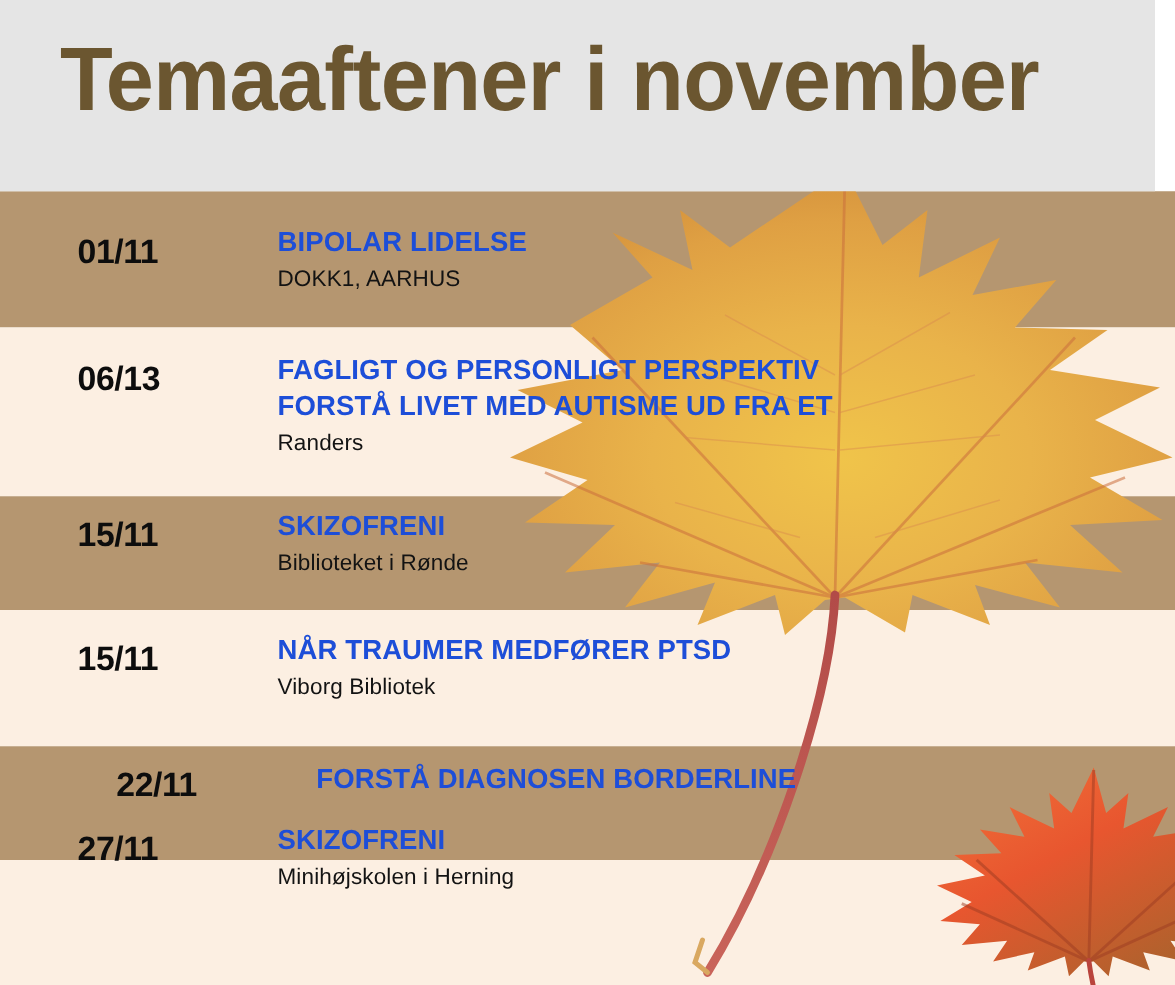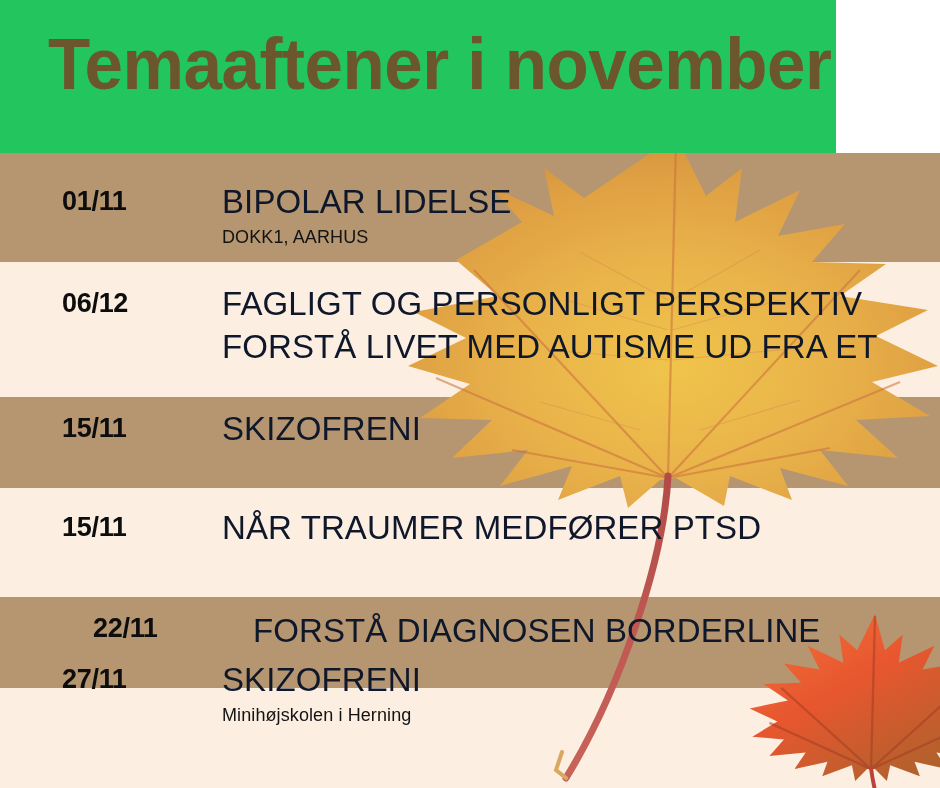--- a/index.html
+++ b/index.html
@@ -14,23 +14,23 @@
     overflow: hidden;
     background: #ffffff;
     font-family: "Liberation Sans", sans-serif;
   }
 
   
   .title-area {
     position: absolute;
     left: 0;
     top: 0;
-    width: 836px;
+    width: 924px;
     height: 153px;
-    background: #22c55e;
+    background: #e5e5e5;
     z-index: 5;
   }
   .poster-title {
     position: absolute;
     left: 48px;
     top: 28px;
     font-family: "Liberation Sans Narrow", "Liberation Sans", sans-serif;
     font-size: 72px;
     font-weight: 700;
     letter-spacing: -0.5px;
@@ -77,23 +77,23 @@
     letter-spacing: -0.3px;
     white-space: nowrap;
   }
   .texts {
     position: absolute;
     left: 222px;
     right: 8px;
   }
   .ev-title {
     font-family: "Liberation Sans", sans-serif;
-    font-size: 33px;
-    font-weight: 400;
-    color: #0f172a;
+    font-size: 22px;
+    font-weight: 700;
+    color: #1d4ed8;
     letter-spacing: 0.1px;
     line-height: 1.31;
     white-space: nowrap;
   }
   .ev-venue {
     font-family: "Liberation Sans", sans-serif;
     font-size: 18px;
     font-weight: 400;
     color: #131313;
     letter-spacing: 0.1px;
@@ -218,42 +218,45 @@
         <div class="date" style="top:33px;">01/11</div>
         <div class="texts" style="top:27px;">
           <div class="ev-title">BIPOLAR LIDELSE</div>
           <div class="ev-venue">DOKK1, AARHUS</div>
         </div>
       </div>
     </div>
 
     <div class="row" style="top:262px;height:135px;background:transparent;">
       <div class="row-inner">
-        <div class="date" style="top:26px;">06/12</div>
+        <div class="date" style="top:26px;">06/13</div>
         <div class="texts" style="top:20px;">
           <div class="ev-title">FAGLIGT OG PERSONLIGT PERSPEKTIV</div>
           <div class="ev-title">FORSTÅ LIVET MED AUTISME UD FRA ET</div>
+          <div class="ev-venue">Randers</div>
         </div>
       </div>
     </div>
 
     <div class="row" style="top:397px;height:91px;background:transparent;">
       <div class="row-inner">
         <div class="date" style="top:16px;">15/11</div>
         <div class="texts" style="top:10px;">
           <div class="ev-title">SKIZOFRENI</div>
+          <div class="ev-venue">Biblioteket i Rønde</div>
         </div>
       </div>
     </div>
 
     <div class="row" style="top:488px;height:109px;background:transparent;">
       <div class="row-inner">
         <div class="date" style="top:24px;">15/11</div>
         <div class="texts" style="top:18px;">
           <div class="ev-title">NÅR TRAUMER MEDFØRER PTSD</div>
+          <div class="ev-venue">Viborg Bibliotek</div>
         </div>
       </div>
     </div>
 
     <div class="row" style="top:597px;height:91px;background:transparent;margin-left:31px;">
       <div class="row-inner">
         <div class="date" style="top:16px;">22/11</div>
         <div class="texts" style="top:12px;">
           <div class="ev-title">FORSTÅ DIAGNOSEN BORDERLINE</div>
         </div>

